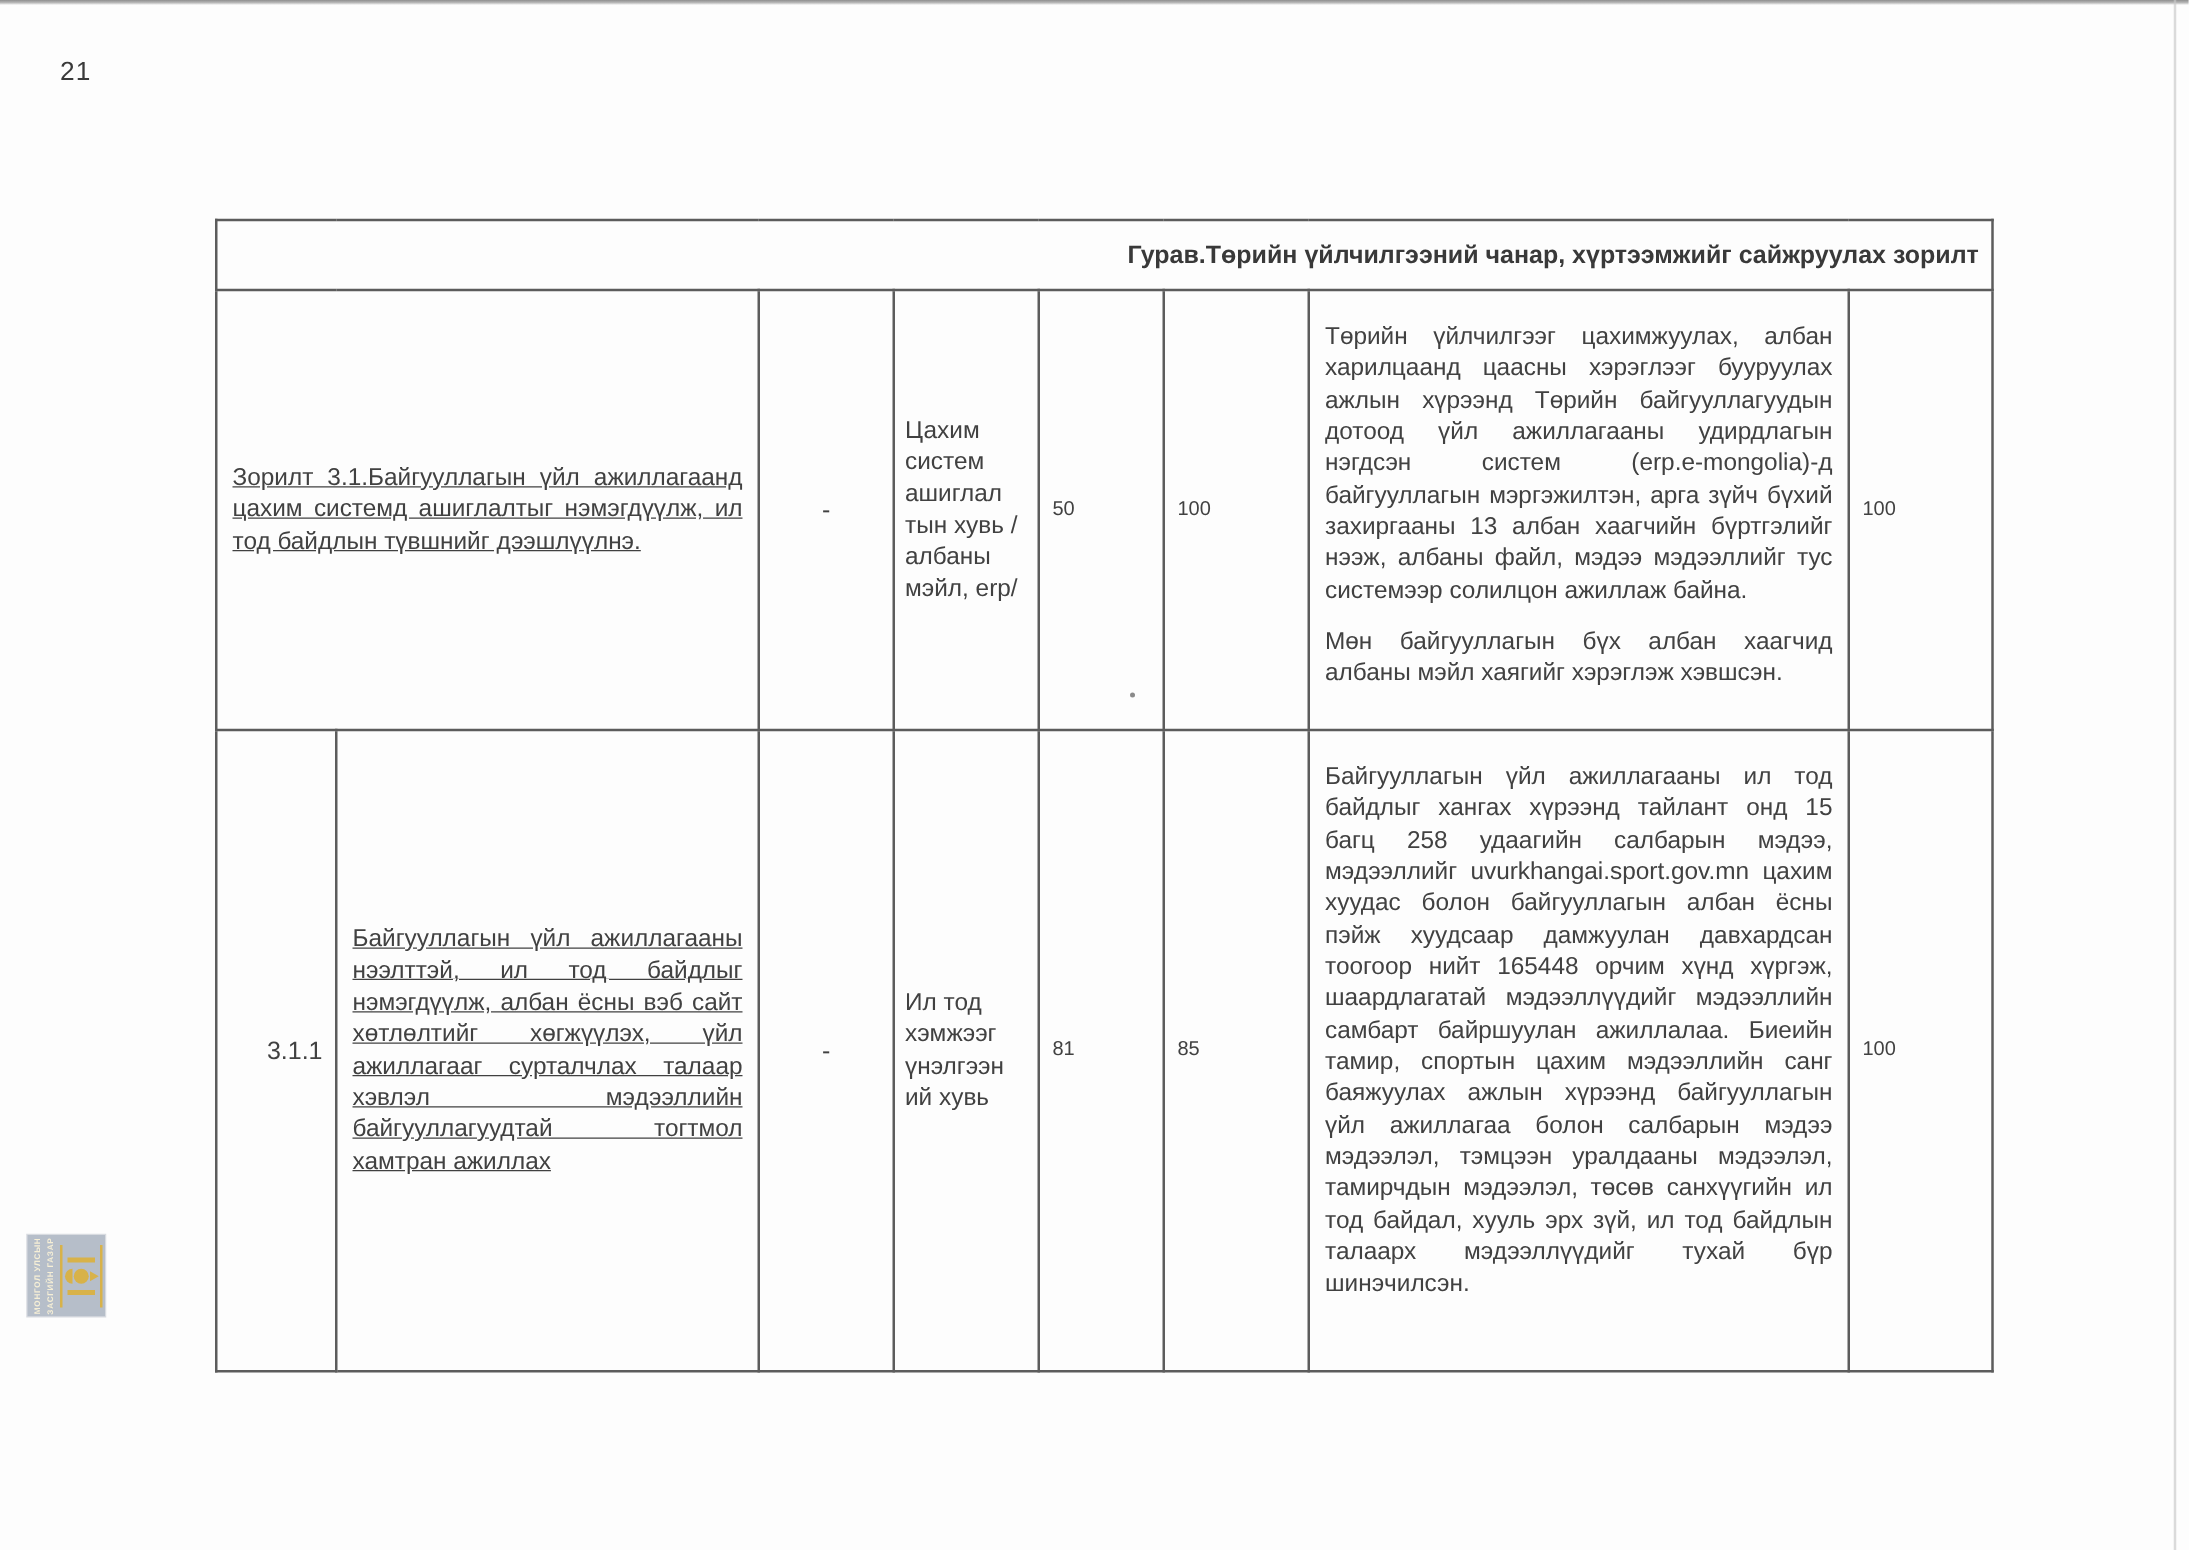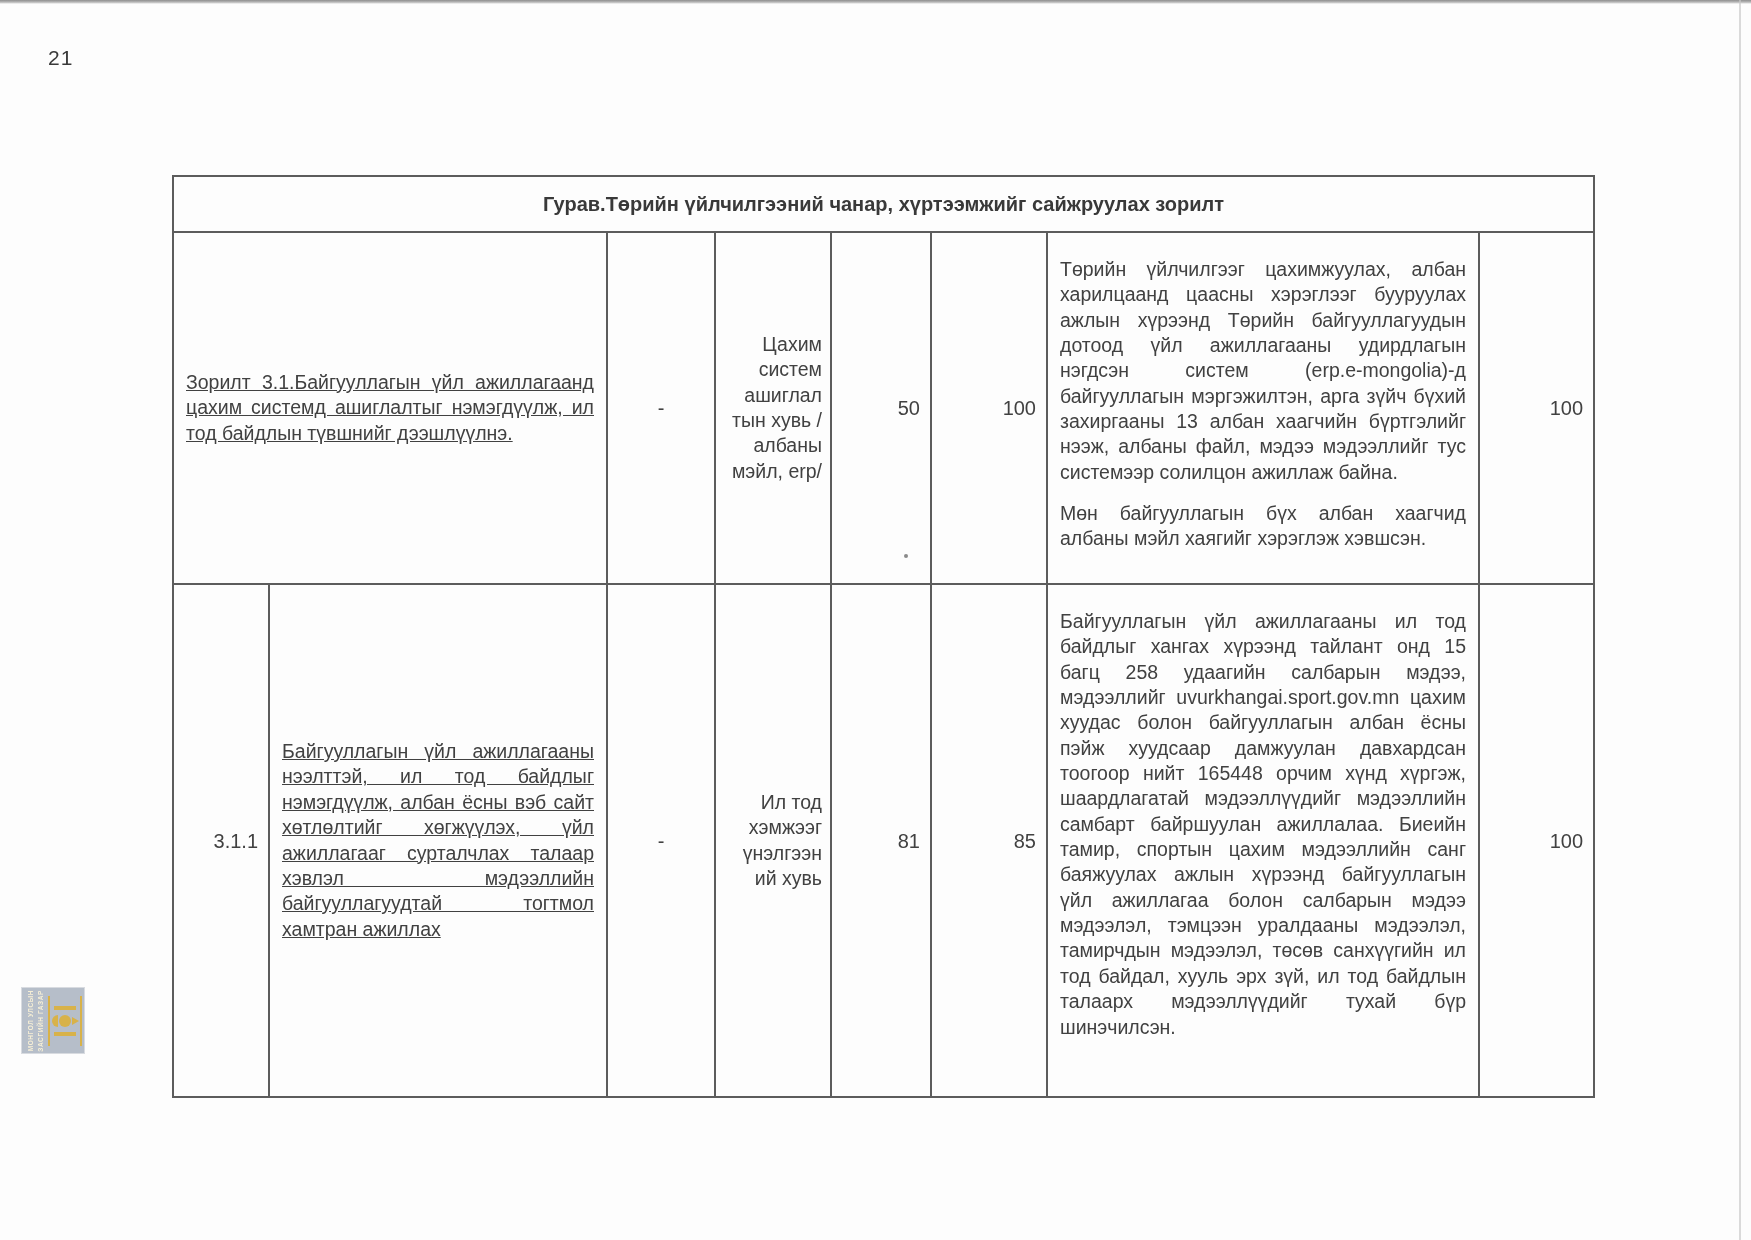--- a/index.html
+++ b/index.html
@@ -51,30 +51,30 @@
     border-collapse:collapse;table-layout:fixed;
     font-size:19.5px;line-height:1.3;color:#414141;
   }
   .report-table td{
     border:2px solid #5c5c5c;
     padding:6px 10px;
     vertical-align:middle;
     overflow:hidden;
   }
   td.title-cell{
-    height:42px;text-align:center;font-weight:bold;font-size:20px;color:#393939;
+    height:42px;text-align:right;font-weight:bold;font-size:20px;color:#393939;
   }
   td.strategy-cell{
     height:52px;text-align:justify;font-size:20px;padding:6px 14px;
   }
   td.objective-cell{ text-align:justify;padding:10px 12px;text-decoration:underline; }
   td.code-cell{ text-align:right;font-size:20px; }
   td.dash-cell{ text-align:center;font-size:20px; }
-  td.indicator-cell{ text-align:right;padding:6px 8px; }
-  td.num-cell{ text-align:right;font-size:20px; }
+  td.indicator-cell{ text-align:left;padding:6px 8px; }
+  td.num-cell{ text-align:left;font-size:16px; }
   td.result-cell{
     vertical-align:top;text-align:justify;padding:8px 12px 6px 12px;
   }
   td.result-cell p{ margin:16px 0 2px 0; }
   td.result-cell p:empty{ display:none; }
   tr.row-objective{ height:352px; }
   tr.row-item{ height:513px; }
 </style>
 </head>
 <body>

